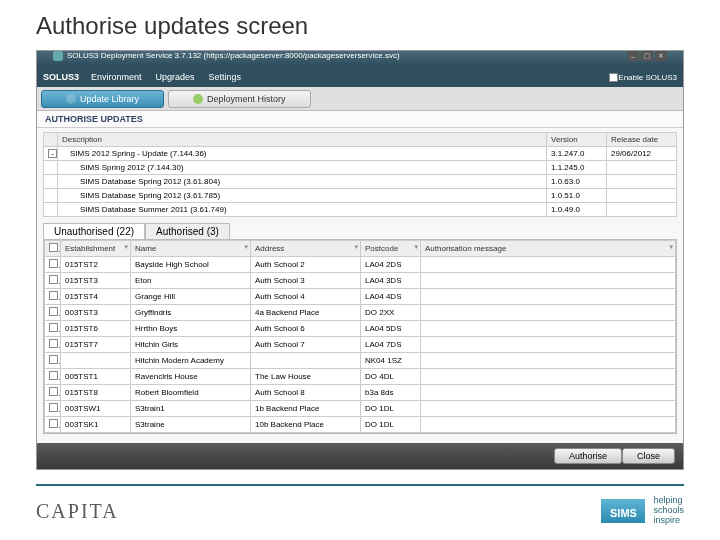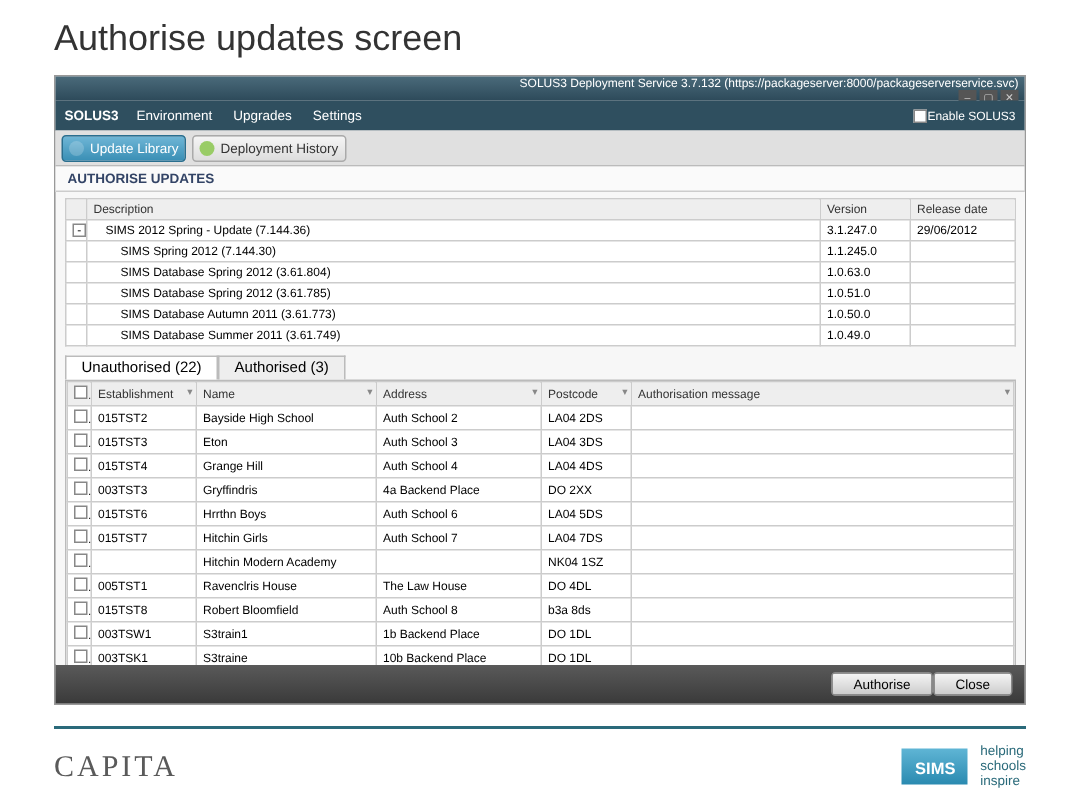--- a/index.html
+++ b/index.html
@@ -1,30 +1,30 @@
 <!DOCTYPE html>
 <html><head>
 <meta charset="utf-8">
 <style>
   * { box-sizing: border-box; margin: 0; padding: 0; }
   html, body { width: 720px; height: 540px; font-family: Arial, sans-serif; background: #fff; }
   .slide { width: 720px; height: 540px; position: relative; padding: 12px 36px 8px 36px; }
   .slide-title { font-size: 24px; color: #333; font-weight: normal; margin-bottom: 10px; }
   .app-window { border: 1px solid #999; background: #e8e8e8; height: 420px; display: flex; flex-direction: column; font-size: 9px; }
-  .titlebar { background: linear-gradient(#4a6a7a,#2d4a5a); color: #fff; height: 16px; display: flex; align-items: flex-end; padding: 0 4px; font-size: 8px; flex-direction: column; }
+  .titlebar { background: linear-gradient(#4a6a7a,#2d4a5a); color: #fff; height: 16px; display: flex; align-items: flex-start; padding: 0 16px; font-size: 8px; }
   .titlebar .icon { width: 10px; height: 10px; background: #6aa; border-radius: 2px; margin-right: 4px; }
   .titlebar .btns { margin-left: auto; display: flex; gap: 2px; }
   .titlebar .btns span { width: 12px; height: 10px; background: #555; color:#ccc; display:flex; align-items:center; justify-content:center; font-size:7px;}
   .menubar { background: #2f4f5f; color: #fff; height: 20px; display: flex; align-items: center; padding: 0 6px; font-size: 9px; }
   .brand { font-weight: bold; margin-right: 12px; }
   .menuitem { margin-right: 14px; cursor: pointer; }
   .right-toggle { margin-left: auto; display: flex; align-items: center; gap: 0; font-size: 8px; }
   .right-toggle .chk { width: 9px; height: 9px; background: #fff; border: 1px solid #888; }
   .toolbar { background: #e0e0e0; border-bottom: 1px solid #bbb; height: 24px; display: flex; align-items: center; padding: 0 4px; gap: 4px; }
-  .tbtn { background: linear-gradient(#6fb6d6,#3a8fb5); color: #fff; border: 1px solid #2a6f8f; border-radius: 3px; height: 18px; padding: 0 4px; display: flex; align-items: center; gap: 4px; font-size: 9px; cursor: pointer; }
+  .tbtn { background: linear-gradient(#6fb6d6,#3a8fb5); color: #fff; border: 1px solid #2a6f8f; border-radius: 3px; height: 18px; padding: 0 24px; display: flex; align-items: center; gap: 4px; font-size: 9px; cursor: pointer; }
   .tbtn.secondary { background: linear-gradient(#f5f5f5,#ddd); color: #333; border-color:#aaa;}
   .tbtn .ticon { width: 10px; height: 10px; background: #fff3; border-radius: 50%; }
   .page-label { background: #fafafa; border-bottom: 1px solid #ccc; padding: 3px 8px; font-size: 9px; color: #2a5; font-weight: bold; color:#346; }
   .content { flex: 1; overflow: auto; background: #f7f7f7; padding: 4px 6px; }
   table { width: 100%; border-collapse: collapse; background: #fff; table-layout: fixed; }
   th, td { border: 1px solid #ccc; padding: 2px 4px; font-size: 8px; text-align: left; white-space: nowrap; overflow:hidden; text-overflow:ellipsis; }
   th { background: #eee; font-weight: normal; color: #333; cursor: pointer; position: relative; }
   th .filter { position:absolute; right:2px; top:2px; font-size:7px; color:#888; }
   .updates-table td:first-child { width: 14px; text-align:center; }
   .updates-table td.desc { }
@@ -123,26 +123,20 @@
               <td></td>
             </tr>
             <tr>
               <td></td>
               <td class="desc" style="padding-left:22px;">SIMS Database Spring 2012 (3.61.785)</td>
               <td>1.0.51.0</td>
               <td></td>
             </tr>
             <tr>
               <td></td>
-              <td class="desc" style="padding-left:22px;">SIMS Database Autumn 2011 (3.61.773)</td>
-              <td>1.0.50.0</td>
-              <td></td>
-            </tr>
-            <tr>
-              <td></td>
               <td class="desc" style="padding-left:22px;">SIMS Database Summer 2011 (3.61.749)</td>
               <td>1.0.49.0</td>
               <td></td>
             </tr>
           </tbody>
       </table>
 
       <div class="sub-tabs">
         <div class="sub-tab active">Unauthorised (22)</div>
         <div class="sub-tab">Authorised (3)</div>

